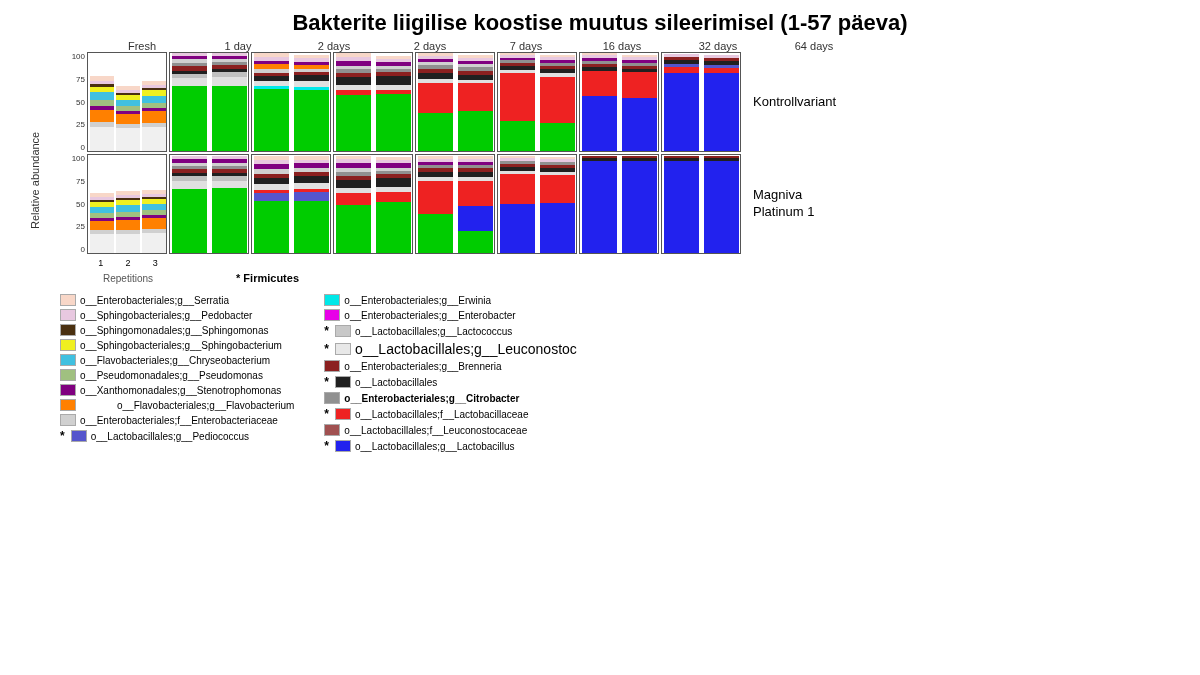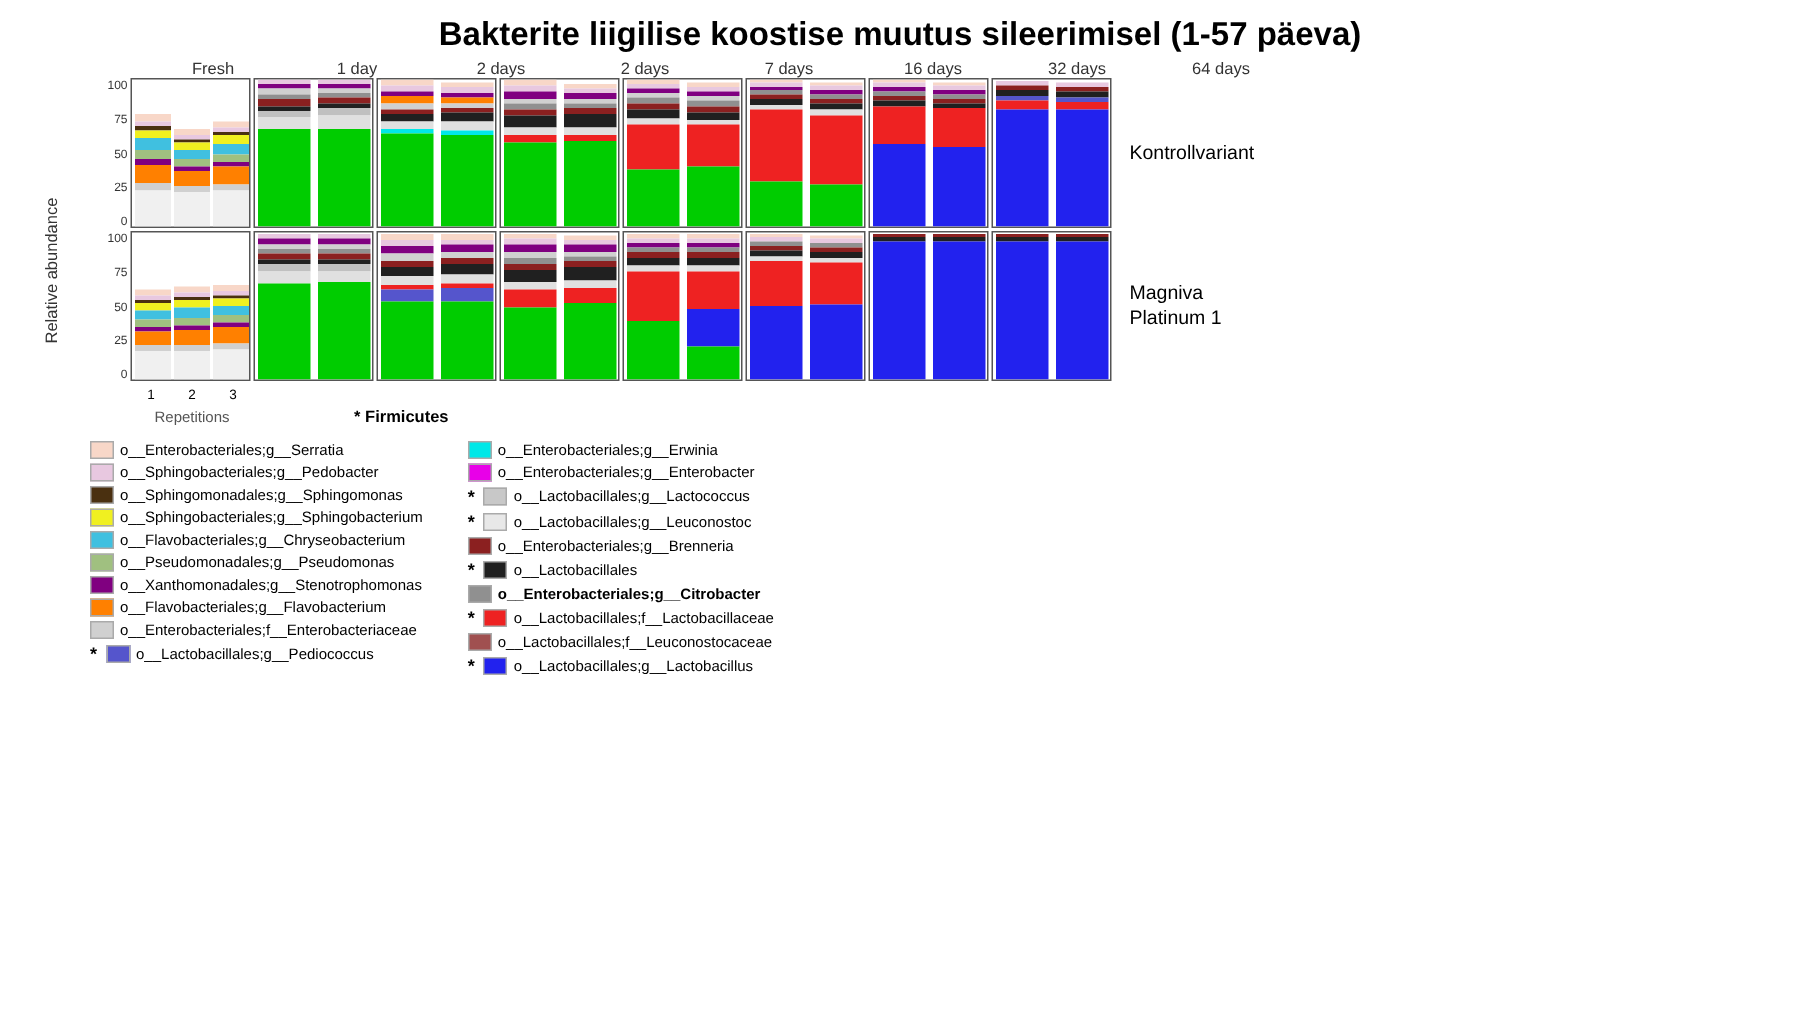--- a/index.html
+++ b/index.html
@@ -629,21 +629,21 @@
     <div class="legend-item">
       <div class="legend-color" style="background:#a0c080;"></div>
       <span style="font-size:10px;">o__Pseudomonadales;g__Pseudomonas</span>
     </div>
     <div class="legend-item">
       <div class="legend-color" style="background:#800080;"></div>
       <span style="font-size:10px;">o__Xanthomonadales;g__Stenotrophomonas</span>
     </div>
     <div class="legend-item">
       <div class="legend-color" style="background:#ff8000;"></div>
-      <span style="font-size:10px;">o__Flavobacteriales;g__Flavobacterium</span>
+      <span style="font-size:10px;margin-left:37px;">o__Flavobacteriales;g__Flavobacterium</span>
     </div>
     <div class="legend-item">
       <div class="legend-color" style="background:#d0d0d0;"></div>
       <span style="font-size:10px;">o__Enterobacteriales;f__Enterobacteriaceae</span>
     </div>
     <div class="legend-item">
       <span class="legend-star">*</span>
       <div class="legend-color" style="background:#5555cc;"></div>
       <span style="font-size:10px;">o__Lactobacillales;g__Pediococcus</span>
     </div>
@@ -659,21 +659,21 @@
       <span style="font-size:10px;">o__Enterobacteriales;g__Enterobacter</span>
     </div>
     <div class="legend-item">
       <span class="legend-star">*</span>
       <div class="legend-color" style="background:#c8c8c8;"></div>
       <span style="font-size:10px;">o__Lactobacillales;g__Lactococcus</span>
     </div>
     <div class="legend-item">
       <span class="legend-star">*</span>
       <div class="legend-color" style="background:#e8e8e8;"></div>
-      <span style="font-size:10px;">o__Lactobacillales;g__Leuconostoc</span>
+      <span style="font-size:14px;">o__Lactobacillales;g__Leuconostoc</span>
     </div>
     <div class="legend-item">
       <div class="legend-color" style="background:#8b2020;"></div>
       <span style="font-size:10px;">o__Enterobacteriales;g__Brenneria</span>
     </div>
     <div class="legend-item">
       <span class="legend-star">*</span>
       <div class="legend-color" style="background:#202020;"></div>
       <span style="font-size:10px;">o__Lactobacillales</span>
     </div>

